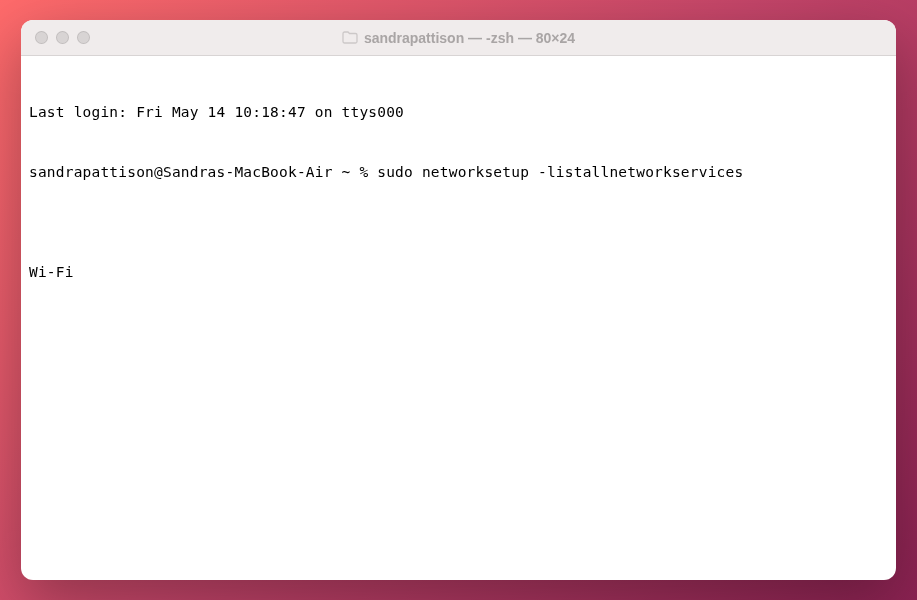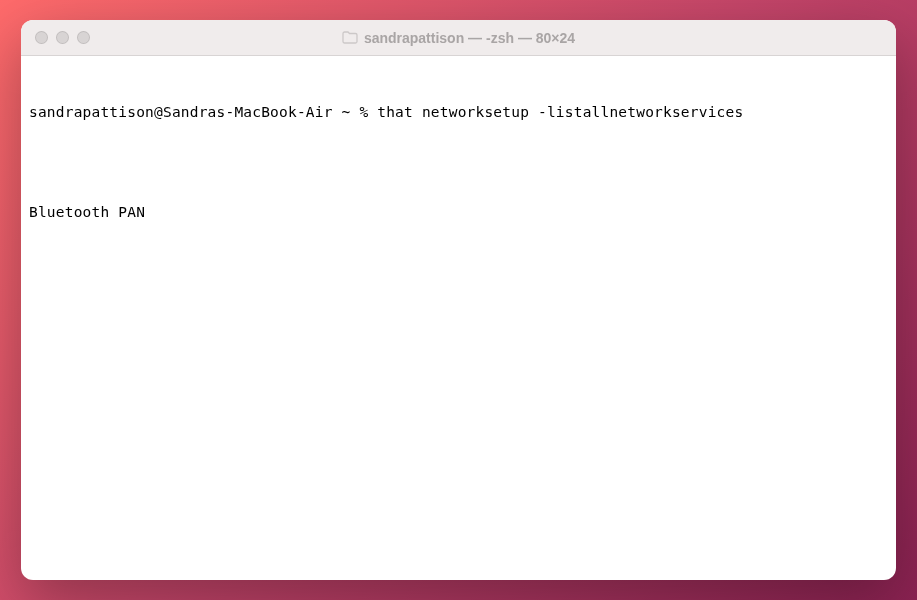--- a/index.html
+++ b/index.html
@@ -91,21 +91,22 @@
       <div class="traffic-light"></div>
     </div>
     <div class="title-content">
       <svg class="folder-icon" viewBox="0 0 16 13" fill="none">
         <path d="M1 2.5C1 1.67 1.67 1 2.5 1H6L7.5 2.5H13.5C14.33 2.5 15 3.17 15 4V10.5C15 11.33 14.33 12 13.5 12H2.5C1.67 12 1 11.33 1 10.5V2.5Z" stroke="#a9a5a5" stroke-width="1.3"></path>
       </svg>
       <span>sandrapattison — -zsh — 80×24</span>
     </div>
   </div>
   <div class="terminal-body">
-    <span class="terminal-line">sandrapattison@Sandras-MacBook-Air ~ % that networksetup -listallnetworkservices</span>
+    <span class="terminal-line">Last login: Fri May 14 10:18:47 on ttys000</span>
+    <span class="terminal-line">sandrapattison@Sandras-MacBook-Air ~ % sudo networksetup -listallnetworkservices</span>
     <span class="terminal-line"></span>
-    <span class="terminal-line">Bluetooth PAN</span>
+    <span class="terminal-line">Wi-Fi</span>
     
     
     
     
   </div>
 </div>
 
 </body></html>

